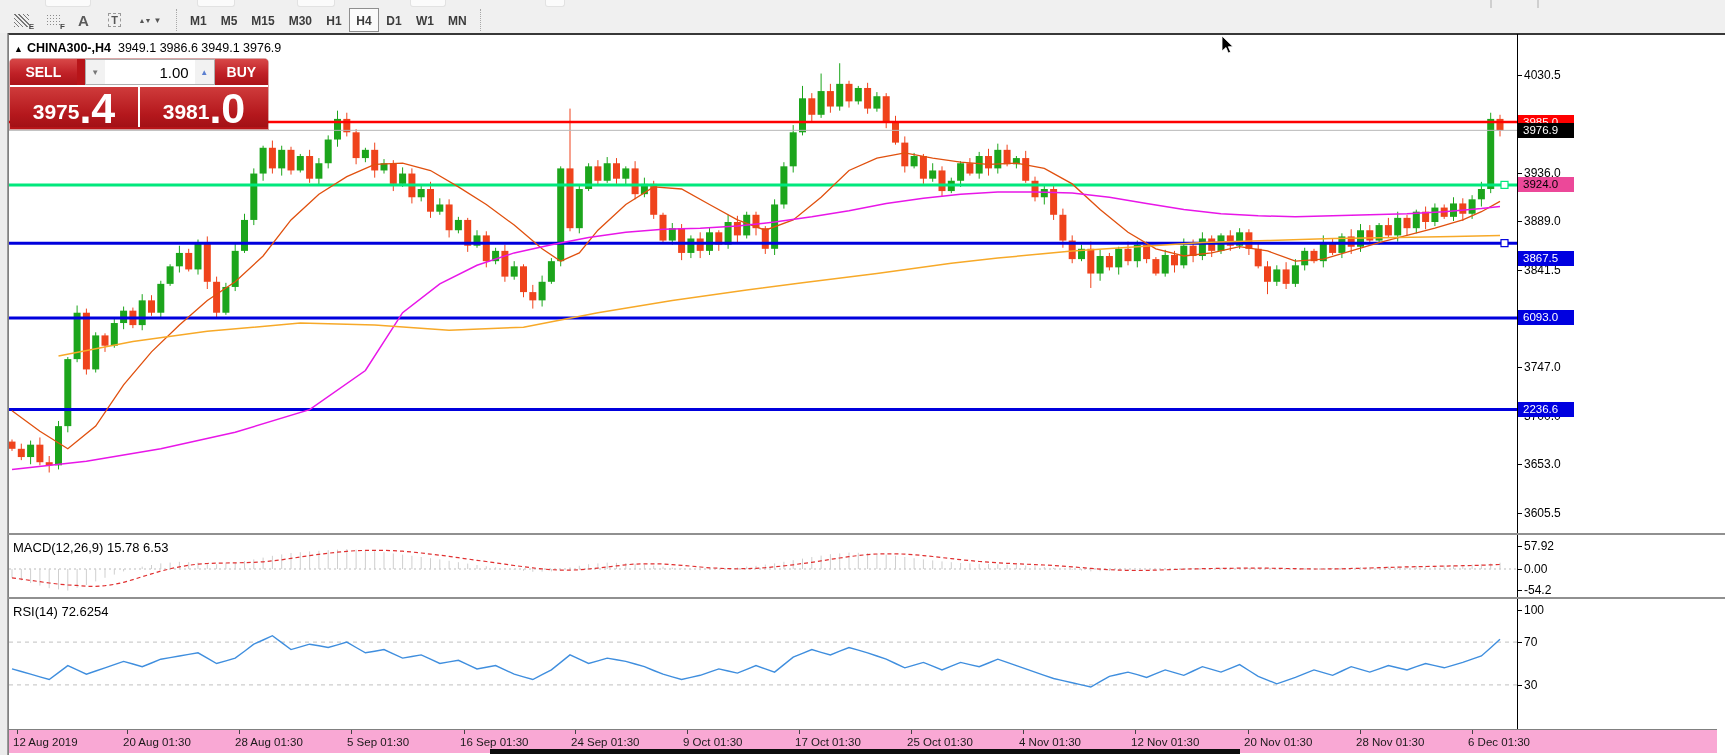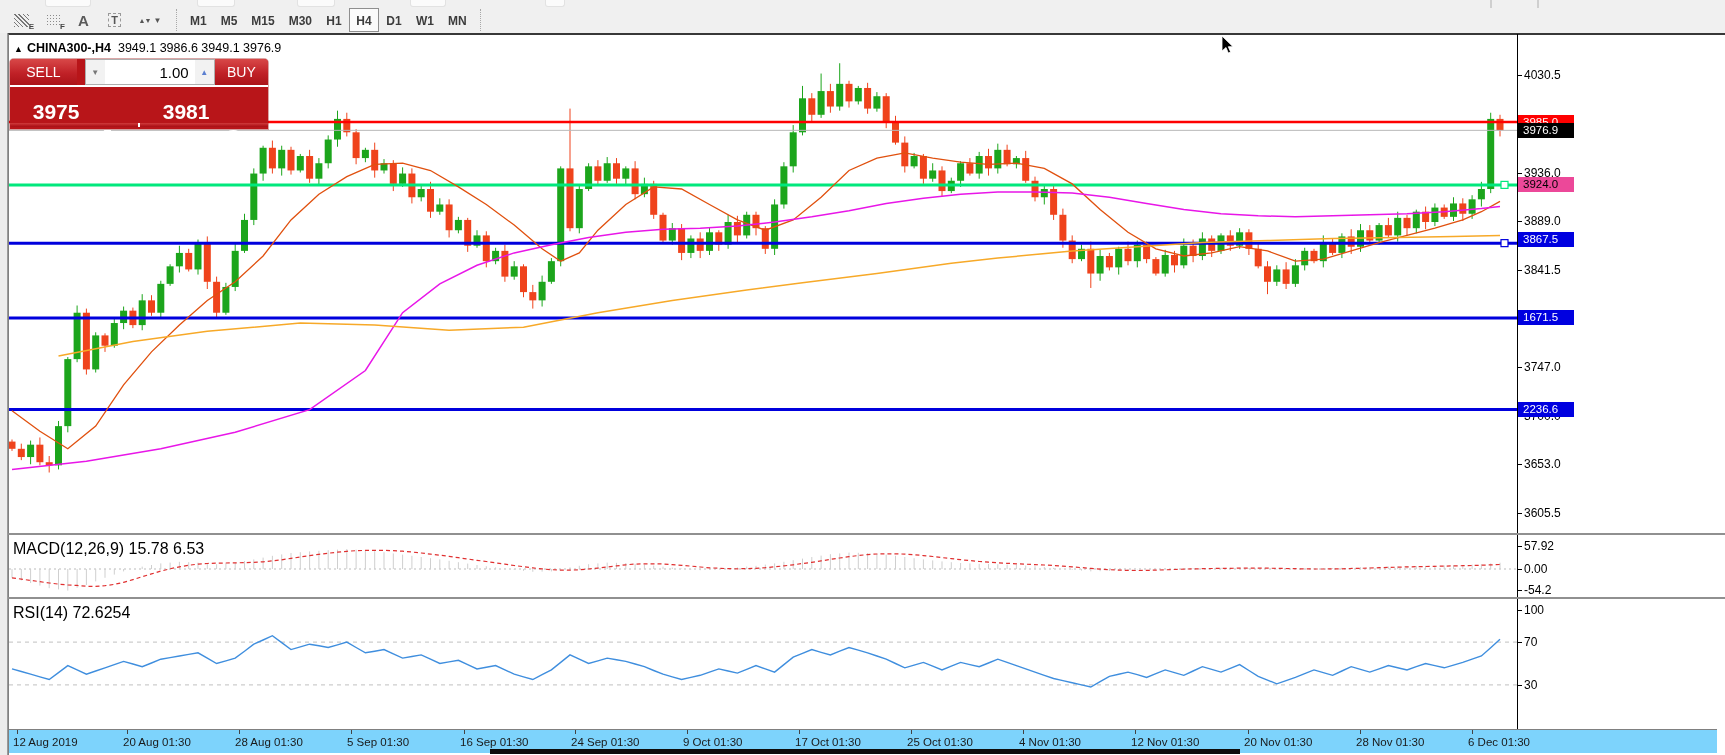--- a/index.html
+++ b/index.html
@@ -31,49 +31,49 @@
   #left-edge { position:absolute; left:0; top:33px; width:8px; height:722px; background:#ececec; border-right:1px solid #9a9a9a; }
 
   #chart-title { position:absolute; left:14px; top:41px; font-size:12.5px; color:#000; z-index:30; }
   #chart-title .tri { font-size:9px; margin-right:4px; }
   #chart-title b { font-weight:bold; }
 
   
   #trade { position:absolute; left:10px; top:59px; width:258px; height:70px; z-index:40;
     background:#b81519; border-radius:4px 4px 0 0; box-shadow:0 0 0 1px rgba(150,0,0,.35); }
   #trade .row1 { display:flex; height:28px; border-bottom:2px solid #fff; }
-  .sellbuy { width:70px; height:26px; color:#fff; font-weight:normal; font-size:14px; text-align:center;
+  .sellbuy { width:70px; height:26px; color:#fff; font-weight:bold; font-size:14px; text-align:center;
     line-height:26px; background:linear-gradient(180deg,#d84848 0%,#c02127 55%,#ab1318 100%); border-radius:4px 0 0 0; cursor:pointer; }
   .sellbuy.buy { width:56px; border-radius:0 4px 0 0; margin-left:auto; }
   #spin { display:flex; height:26px; background:#fff; border:1px solid #aeaeae; }
   .spin-btn { width:19px; background:#f2f2f2; border:0; color:#777; font-size:8px; cursor:pointer; }
   .spin-btn.up { color:#5b7fd0; }
   #vol { width:90px; border:0; text-align:right; font-size:15px; padding-right:6px; color:#000; outline:none; }
   #trade .row2 { display:flex; height:40px; }
   .pricebox { flex:1; color:#fff; display:flex; align-items:baseline; justify-content:center;
-    background:linear-gradient(180deg,#cf3b3b 0%,#b4171c 70%,#a31116 100%); cursor:pointer; padding-top:2px;margin-top:36px; }
+    background:linear-gradient(180deg,#cf3b3b 0%,#b4171c 70%,#a31116 100%); cursor:pointer; padding-top:2px; }
   .pricebox.sell { border-right:2px solid #fff; border-radius:0 0 0 2px; }
   .pp { font-size:21px; font-weight:bold; align-self:flex-end; margin-bottom:3px; }
   .pb { font-size:43px; font-weight:bold; line-height:38px; }
 
   svg { position:absolute; display:block; }
   #axis-line { position:absolute; left:1517px; top:34px; width:1px; height:695px; background:#000; }
 
   .ptick { position:absolute; left:1524px; font-size:12px; color:#000; transform:translateY(-50%); z-index:5; }
   .tickmark { position:absolute; left:1517px; width:5px; height:1px; background:#000; z-index:5; }
   .badge { position:absolute; left:1518px; width:56px; height:15px; font-size:11.5px; line-height:15px;
     padding-left:5px; color:#fff; z-index:8; }
   .sep { position:absolute; left:8px; width:1717px; height:2px; background:#909090; z-index:20; }
-  .ind-label { position:absolute; left:13px; font-size:16px; color:#000; z-index:15; }
+  .ind-label { position:absolute; left:13px; font-size:13px; color:#000; z-index:15; }
 
   #annotation { position:absolute; left:1078px; top:400px; font-size:46px; font-weight:500;
     color:#fe241c; z-index:25; letter-spacing:1px; white-space:nowrap; cursor:move; }
 
   
-  #dates { position:absolute; left:9px; top:729px; width:1708px; height:24px; background:#7dd3fc; border-top:1px solid #808080; }
+  #dates { position:absolute; left:9px; top:729px; width:1708px; height:24px; background:#f9a8d4; border-top:1px solid #808080; }
   .dlabel { position:absolute; top:6px; font-size:11.5px; color:#1a1a1a; white-space:nowrap; }
   .dtick { position:absolute; top:0; width:1px; height:4px; background:#444; }
   #bottom-bar { position:absolute; left:490px; top:749px; width:750px; height:5px; background:#0c0c0c; z-index:50; }
 
   #cursor { position:absolute; left:1221px; top:36px; z-index:60; }
 </style>
 </head>
 <body>
 
 <div id="stage">
@@ -676,22 +676,22 @@
       <div class="ptick" style="top: 367.361px;">3747.0</div>
       <div class="tickmark" style="top: 415.814px;"></div>
       <div class="ptick" style="top: 415.814px;">3700.0</div>
       <div class="tickmark" style="top: 464.268px;"></div>
       <div class="ptick" style="top: 464.268px;">3653.0</div>
       <div class="tickmark" style="top: 513.237px;"></div>
       <div class="ptick" style="top: 513.237px;">3605.5</div>
       <div class="badge" style="top: 114.5px; background: rgb(254, 0, 0); color: rgb(255, 255, 255);">3985.0</div>
       <div class="badge" style="top: 122.851px; background: rgb(0, 0, 0); color: rgb(255, 255, 255);">3976.9</div>
       <div class="badge" style="top: 177.387px; background: #ec4899; color: rgb(0, 0, 0);">3924.0</div>
-      <div class="badge" style="top: 232px; background: rgb(0, 0, 224); color: rgb(255, 255, 255);">3867.5</div>
-      <div class="badge" style="top: 310.376px; background: rgb(0, 0, 224); color: rgb(255, 255, 255);">1671.5</div>
+      <div class="badge" style="top: 251px; background: rgb(0, 0, 224); color: rgb(255, 255, 255);">3867.5</div>
+      <div class="badge" style="top: 310.376px; background: rgb(0, 0, 224); color: rgb(255, 255, 255);">6093.0</div>
       <div class="badge" style="top: 401.923px; background: rgb(0, 0, 224); color: rgb(255, 255, 255);">2236.6</div>
       <div class="ptick" style="top: 546px;">57.92</div>
       <div class="tickmark" style="top: 546px;"></div>
       <div class="ptick" style="top: 569px;">0.00</div>
       <div class="tickmark" style="top: 569px;"></div>
       <div class="ptick" style="top: 590px;">-54.2</div>
       <div class="tickmark" style="top: 590px;"></div>
       <div class="ptick" style="top: 610px;">100</div>
       <div class="tickmark" style="top: 610px;"></div>
       <div class="ptick" style="top: 642.1px;">70</div>

